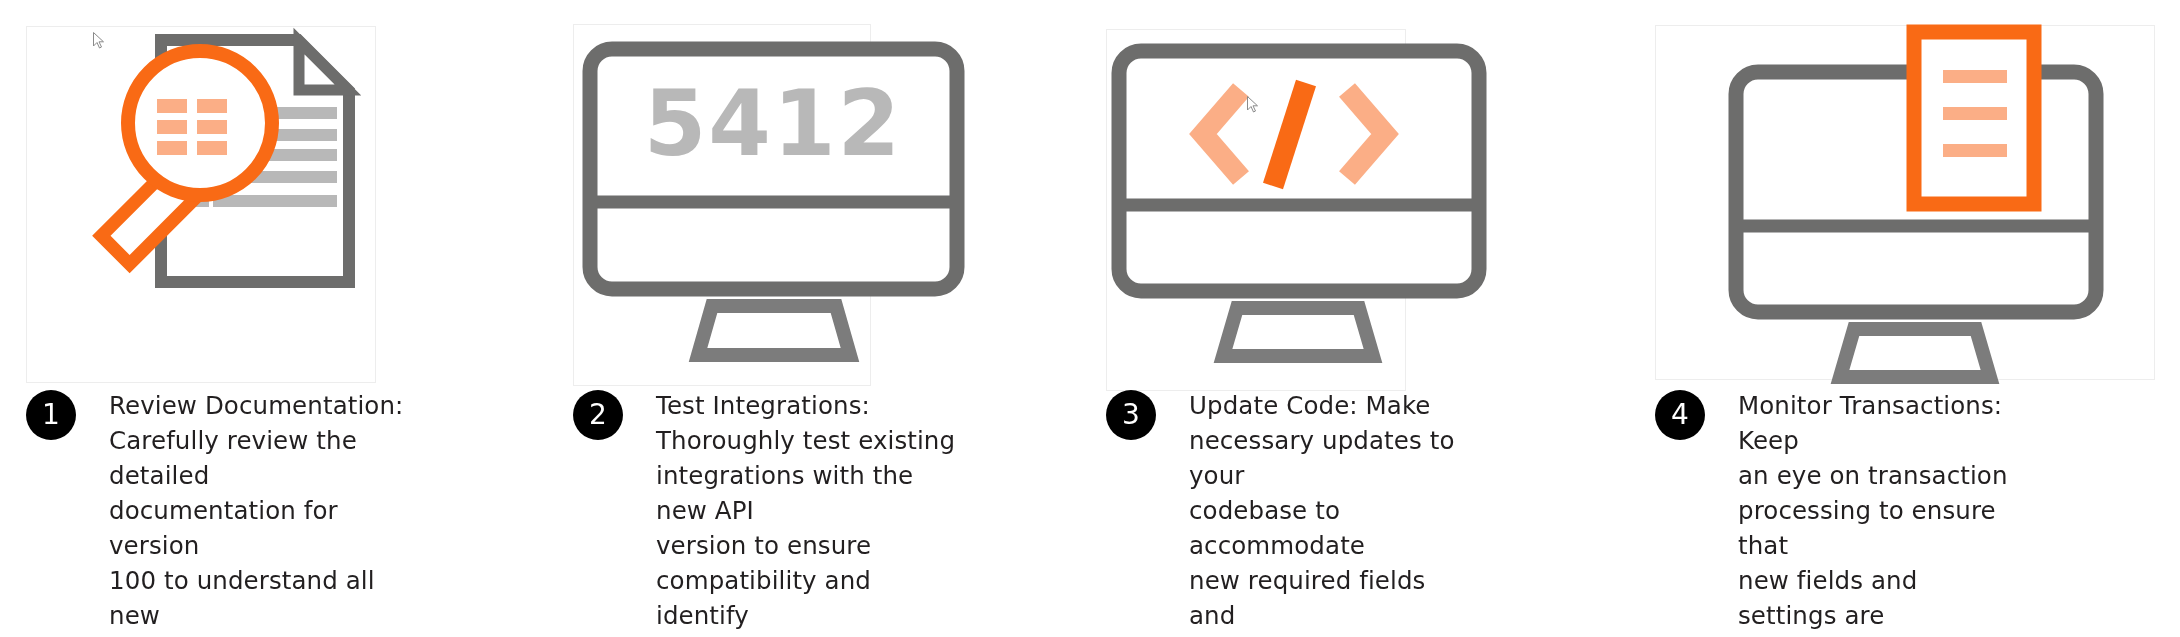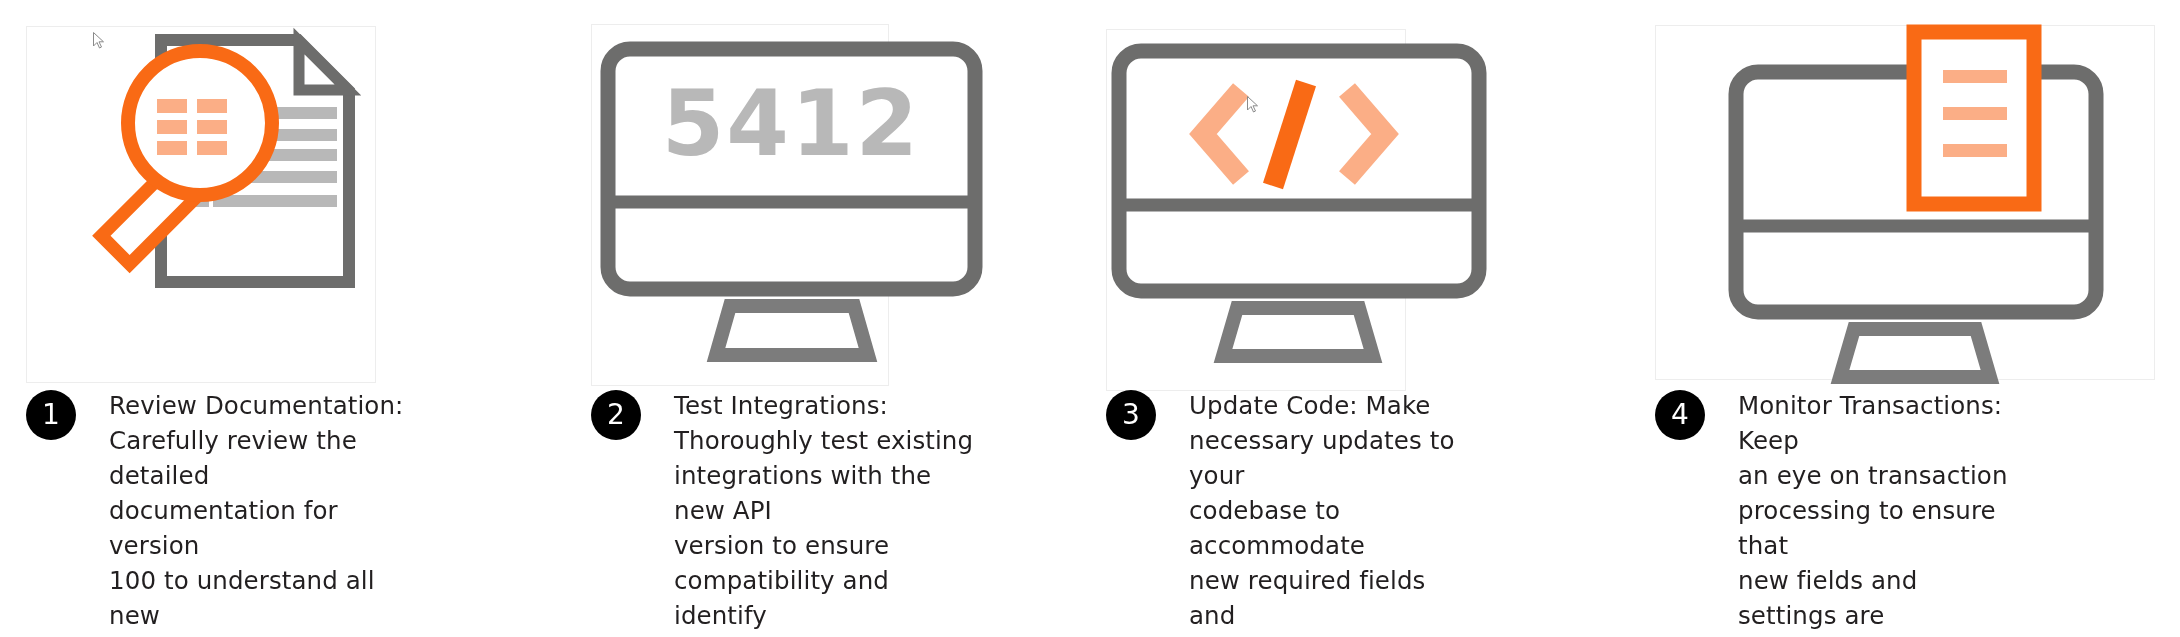--- a/index.html
+++ b/index.html
@@ -20,21 +20,21 @@
     height: 637px;
     background: #ffffff;
   }
   .step {
     position: absolute;
     top: 0;
     width: 500px;
     height: 637px;
   }
   .step-1 { left: 26px; }
-  .step-2 { left: 591px; }
+  .step-2 { left: 573px; }
   .step-3 { left: 1106px; }
   .step-4 { left: 1655px; }
 
   .illus-frame {
     position: absolute;
     left: 0;
     top: 26px;
     width: 498px;
     height: 356px;
     border: 1px solid #ededed;

